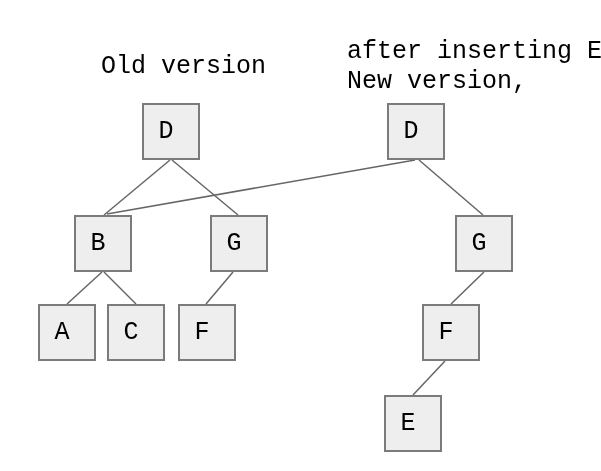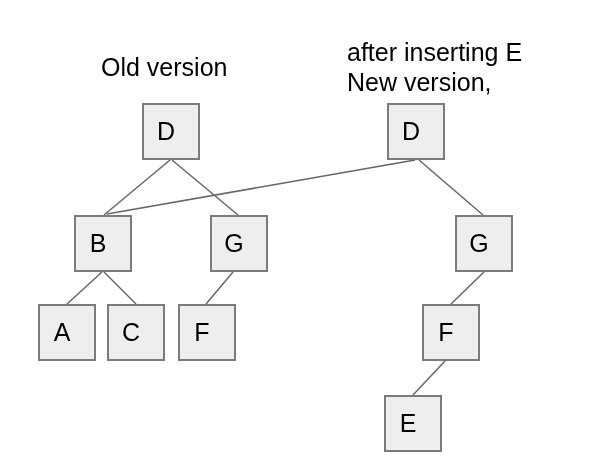--- a/index.html
+++ b/index.html
@@ -10,21 +10,21 @@
     --text: #000000;
   }
   * { margin: 0; padding: 0; box-sizing: border-box; }
   html, body { background: #ffffff; }
   .canvas {
     position: relative;
     width: 601px;
     height: 471px;
     background: var(--background);
     overflow: hidden;
-    font-family: Liberation Sans, sans-serif;
+    font-family: Liberation Mono, monospace;
     color: var(--text);
   }
   .title {
     position: absolute;
     font-size: 25px;
     line-height: 30px;
     color: var(--text);
     white-space: nowrap;
   }
   .title-old { left: 101px; top: 52px; }

